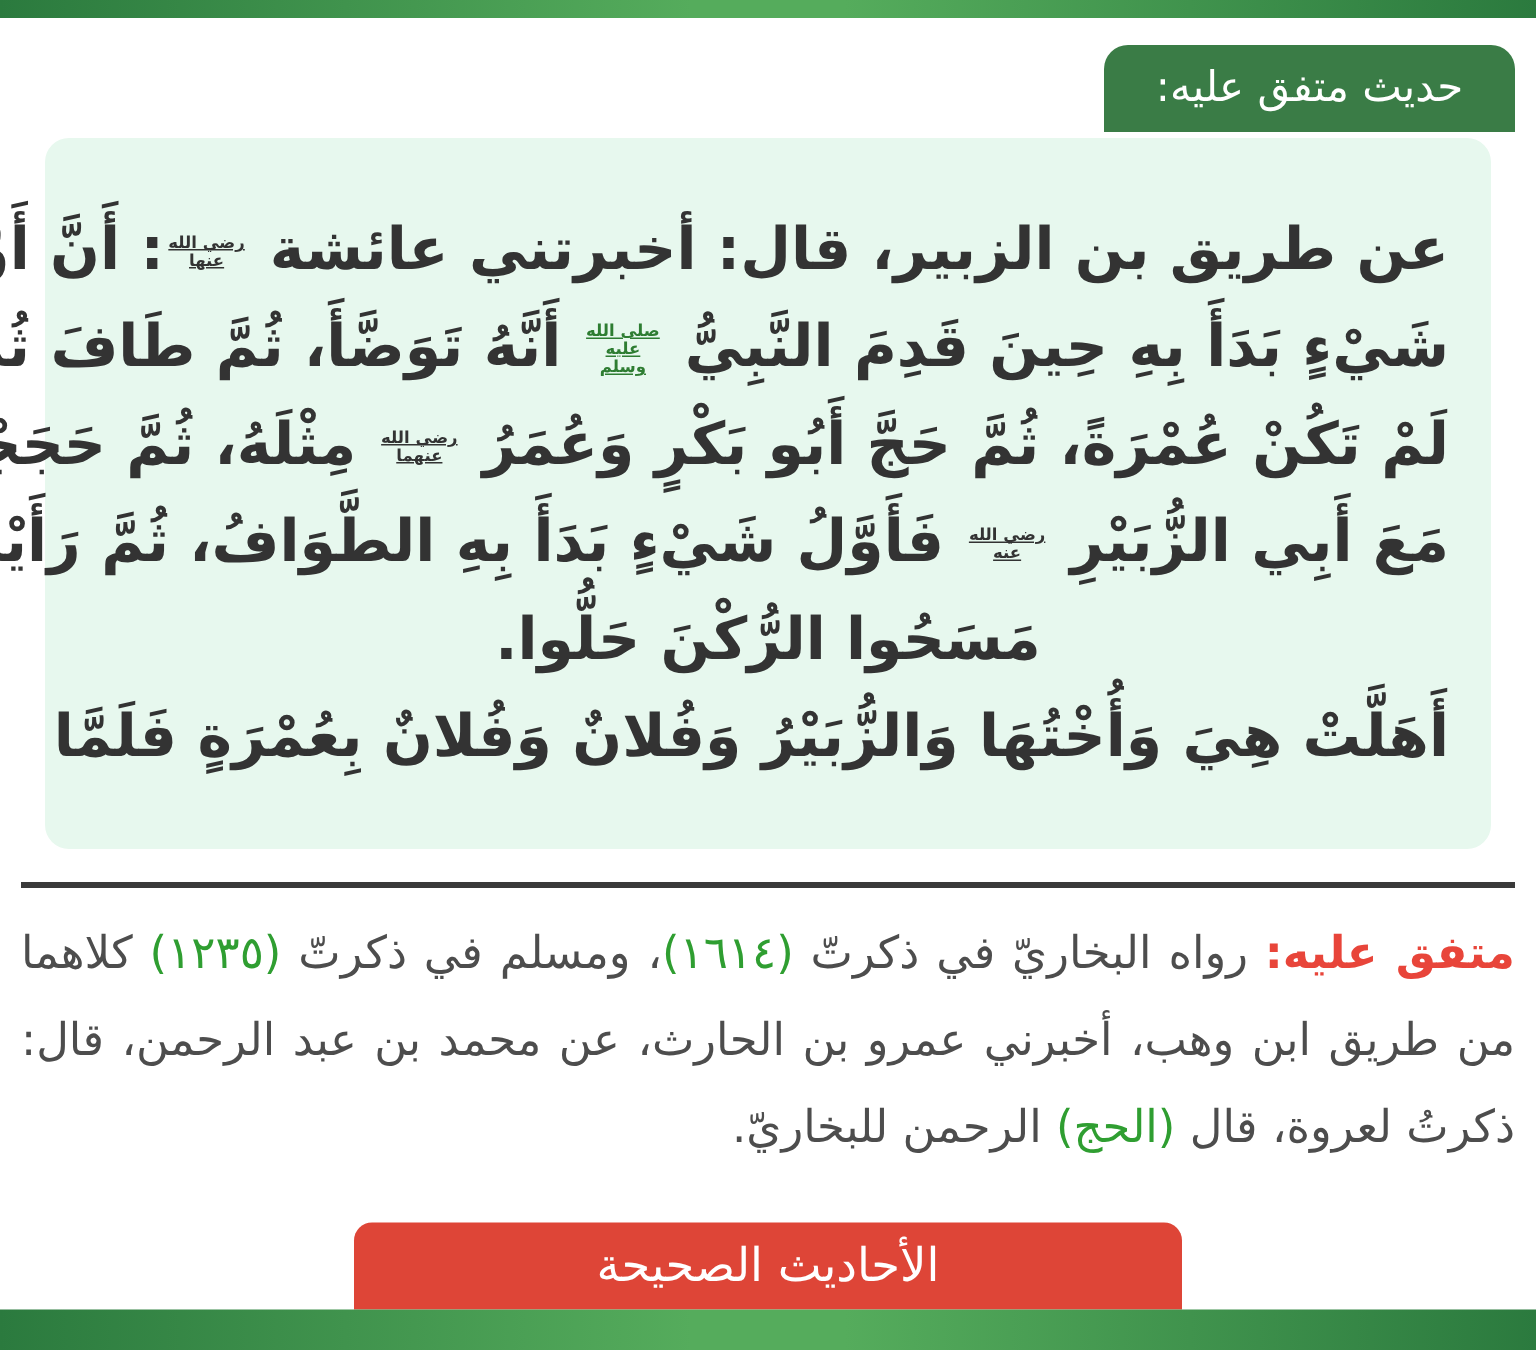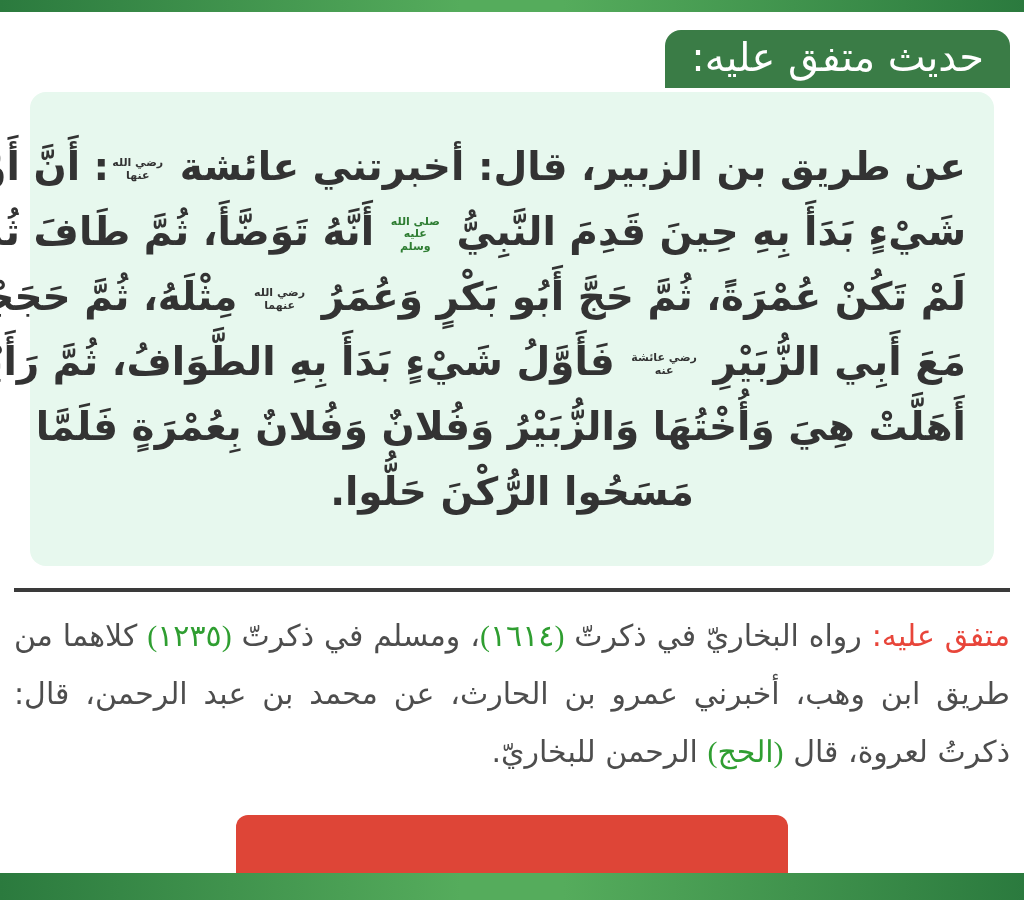--- a/index.html
+++ b/index.html
@@ -23,53 +23,53 @@
     position:absolute;left:0;right:0;
     background:linear-gradient(90deg,var(--bar-green-dark) 0%,var(--bar-green-light) 45%,var(--bar-green-light) 55%,var(--bar-green-dark) 100%);
   }
   .top-bar{top:0;height:12px;}
   .footer-bar{bottom:0;height:27px;}
 
   .badge{
     position:absolute;top:30px;right:14px;height:58px;min-width:274px;
     background:var(--badge-green);border-radius:16px 16px 0 0;
     display:flex;align-items:center;justify-content:center;
-    direction:rtl;color:#ffffff;font-size:40px;padding:0 26px 4px 26px;
+    direction:rtl;color:#ffffff;font-size:28px;padding:0 26px 4px 26px;
   }
 
   .hadith-card{
     position:absolute;top:92px;left:30px;width:964px;height:474px;
     background:var(--mint);border-radius:16px;
     display:flex;flex-direction:column;justify-content:center;
     padding:8px 28px;
   }
   .hadith-line{
     direction:rtl;text-align:center;white-space:nowrap;
     font-size:39px;font-weight:700;color:var(--ink);line-height:65px;
   }
 
   .honorific{
     display:inline-block;font-size:11px;font-weight:700;line-height:1.12;
-    white-space:pre-line;text-align:center;vertical-align:middle;margin:0 3px;
+    white-space:pre-line;text-align:center;vertical-align:middle;margin:0 3px;text-decoration:underline;
   }
   .seg-pbuh{color:#2e7d32;}
   .seg-raa{color:var(--ink);}
 
   .separator{
     position:absolute;top:588px;left:14px;right:14px;height:4px;
     background:var(--sep);border:none;
   }
 
   .takhrij{
     position:absolute;top:607px;left:14px;right:14px;
     direction:rtl;text-align:justify;
     font-size:30px;line-height:58px;color:var(--gray);
   }
-  .seg-red{color:var(--red);font-weight:400;}
-  .seg-green{color:var(--green);font-family:Liberation Serif, serif;}
+  .seg-red{color:var(--red);font-weight:700;}
+  .seg-green{color:var(--green);}
 
   .site-banner{
     position:absolute;bottom:27px;left:50%;transform:translateX(-50%);
     width:552px;height:58px;background:var(--banner-red);
     border-radius:12px 12px 0 0;
     display:flex;align-items:center;justify-content:center;gap:12px;
     direction:rtl;color:#ffffff;font-size:31px;cursor:pointer;
   }
 </style>
 </head>
@@ -85,29 +85,30 @@
 
   <div class="hadith-card">
     <div id="hadith-text">
         <div class="hadith-line"><span>عن طريق بن الزبير، قال: أخبرتني عائشة </span><span class="honorific seg-raa">رضي الله
 عنها</span><span>: أَنَّ أَوَّلَ</span></div>
         <div class="hadith-line"><span>شَيْءٍ بَدَأَ بِهِ حِينَ قَدِمَ النَّبِيُّ </span><span class="honorific seg-pbuh">صلى الله
 عليه
 وسلم</span><span> أَنَّهُ تَوَضَّأَ، ثُمَّ طَافَ ثُمَّ</span></div>
         <div class="hadith-line"><span>لَمْ تَكُنْ عُمْرَةً، ثُمَّ حَجَّ أَبُو بَكْرٍ وَعُمَرُ </span><span class="honorific seg-raa">رضي الله
 عنهما</span><span> مِثْلَهُ، ثُمَّ حَجَجْتُ</span></div>
-        <div class="hadith-line"><span>مَعَ أَبِي الزُّبَيْرِ </span><span class="honorific seg-raa">رضي عائشة
+        <div class="hadith-line"><span>مَعَ أَبِي الزُّبَيْرِ </span><span class="honorific seg-raa">رضي الله
 عنه</span><span> فَأَوَّلُ شَيْءٍ بَدَأَ بِهِ الطَّوَافُ، ثُمَّ رَأَيْتُ</span></div>
+        <div class="hadith-line"><span>مَسَحُوا الرُّكْنَ حَلُّوا.</span></div>
         <div class="hadith-line"><span>أَهَلَّتْ هِيَ وَأُخْتُهَا وَالزُّبَيْرُ وَفُلانٌ وَفُلانٌ بِعُمْرَةٍ فَلَمَّا</span></div>
-        <div class="hadith-line"><span>مَسَحُوا الرُّكْنَ حَلُّوا.</span></div>
       </div>
   </div>
 
   <hr class="separator">
 
   <p class="takhrij"><span class="seg-red">متفق عليه:</span><span> رواه البخاريّ في ذكرتّ </span><span class="seg-green">(١٦١٤)</span><span>، ومسلم في ذكرتّ </span><span class="seg-green">(١٢٣٥)</span><span> كلاهما من طريق ابن وهب، أخبرني عمرو بن الحارث، عن محمد بن عبد الرحمن، قال: ذكرتُ لعروة، قال </span><span class="seg-green">(الحج)</span><span> الرحمن للبخاريّ.</span></p>
 
   <div class="site-banner">
+    <span>الأحاديث الصحيحة</span>
   </div>
 
   <div class="footer-bar"></div>
 
 </div>
 
 </body></html>

